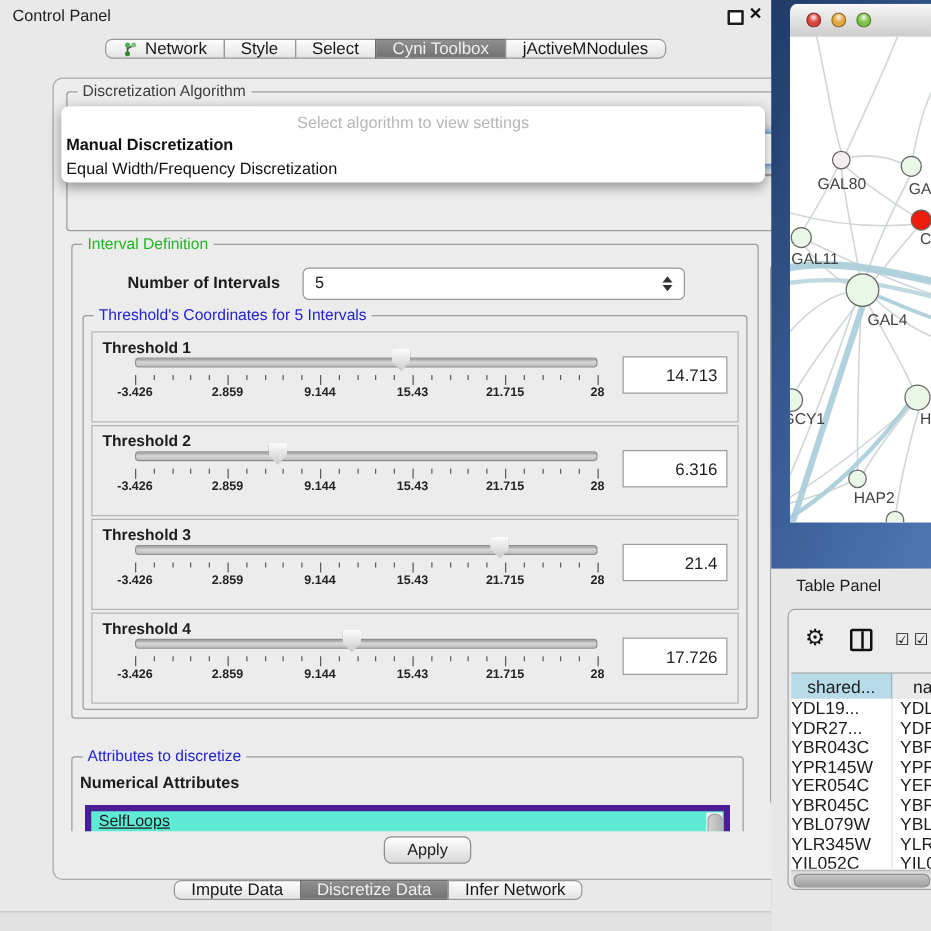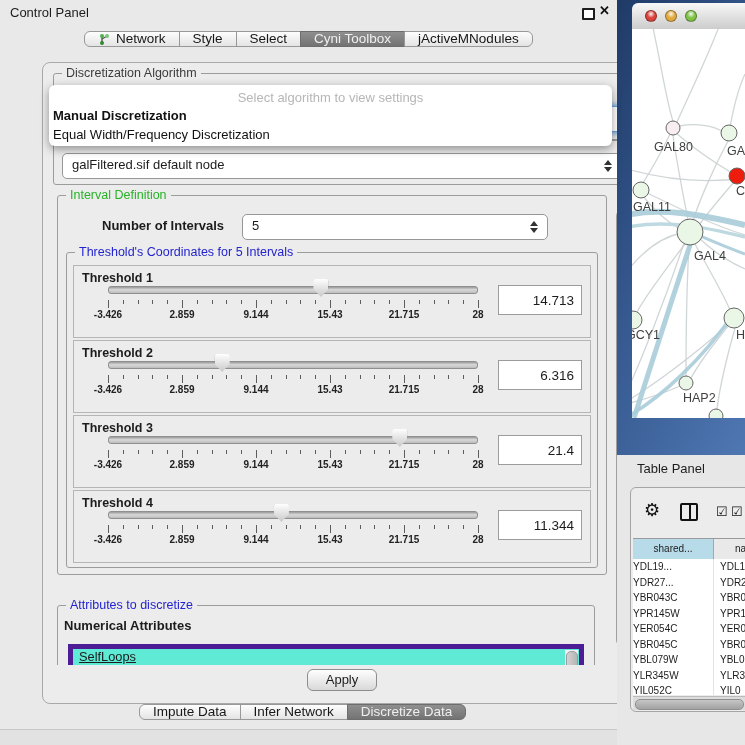--- a/index.html
+++ b/index.html
@@ -79,21 +79,21 @@
   #net-canvas{position:absolute;left:0;top:26px;width:113px;height:389px;background:#fff;overflow:hidden;}
   #net-canvas svg{display:block;}
   #right-bottom{position:absolute;left:617px;top:455px;width:128px;height:290px;background:#e7e7e7;}
   #tp-title{position:absolute;left:20px;top:6px;font-size:13px;color:#1d1d1d;}
   #tp-box{position:absolute;left:13px;top:32px;width:115px;height:223px;background:#ececec;border:1px solid #a5a5a5;border-radius:6px 0 0 6px;overflow:hidden;}
   .tp-toolbar{position:absolute;left:0;top:0;width:100%;height:46px;}
   #gear{position:absolute;left:13px;top:11px;font-size:18px;color:#141414;}
   #colicon{position:absolute;left:49px;top:15px;width:14px;height:14px;border:2px solid #111;border-radius:2px;}
   #colicon i{position:absolute;left:50%;top:0;width:2px;height:100%;background:#111;}
   .cb{position:absolute;top:16px;font-size:13px;color:#111;}
-  #tp-table{position:absolute;left:2px;top:50px;right:0;bottom:0;font-size:10px;}
+  #tp-table{position:absolute;left:2px;top:50px;right:0;bottom:0;font-size:14px;}
   .tp-head{display:flex;height:20px;line-height:20px;border-top:1px solid #9a9a9a;border-bottom:1px solid #9a9a9a;}
   .tp-head .c1{width:80px;background:#b7dbe9;border-right:1px solid #93aeb9;text-align:center;}
   .tp-head .c2{flex:1;background:#e9e9e9;text-align:right;}
   #tp-rows{position:absolute;left:0;top:21px;right:0;height:136px;background:#fff;overflow:hidden;}
   .tp-row{display:flex;height:15.5px;line-height:15.5px;}
   .tp-row .c1{width:80px;border-right:1px solid #e3e3e3;}
   .tp-row .c2{flex:1;padding-left:6px;white-space:nowrap;overflow:hidden;}
   #hscroll{position:absolute;left:0;right:0;top:158px;height:13px;background:#dcdcdc;border-top:1px solid #bbb;}
   #hscroll .thumb{position:absolute;left:2px;right:2px;top:2px;height:9px;border-radius:5px;background:linear-gradient(#c6c6c6,#a2a2a2);border:1px solid #8f8f8f;}
 </style>
@@ -145,27 +145,20 @@
       </div>
 
       <div id="algo-popup">
         <div class="hint">Select algorithm to view settings</div>
         <div class="item sel">Manual Discretization</div>
         <div class="item">Equal Width/Frequency Discretization</div>
       </div>
 
       <div class="group" style="left:10px;top:76px;right:10px;height:44px;">
         <span class="group-title gt-gray">Table Data</span>
-        <div class="combo" style="left:8px;top:13px;right:8px;height:24px;">
-          <span class="cv">galFiltered.sif default node</span>
-          <span class="spinner">
-              <i class="up"></i>
-              <i class="dn"></i>
-            </span>
-        </div>
       </div>
 
       <div id="viewport">
 
         <div class="group" style="left:6px;top:8px;width:548px;height:378px;">
           <span class="group-title gt-green">Interval Definition</span>
 
           <span style="position:absolute;left:44px;top:22px;font-size:13px;font-weight:bold;">Number of Intervals</span>
           <div class="combo" style="left:184px;top:18px;width:304px;height:24px;">
             <span class="cv">5</span>
@@ -345,21 +338,21 @@
                     <div class="ticklabels">
                       <span style="left: 0%;">-3.426</span>
                       <span style="left: 20%;">2.859</span>
                       <span style="left: 40%;">9.144</span>
                       <span style="left: 60%;">15.43</span>
                       <span style="left: 80%;">21.715</span>
                       <span style="left: 100%;">28</span>
                     </div>
                     <div class="thumb-sl" style="left: calc(47% - 8px);"></div>
                   </div>
-                  <div class="th-value">11.344</div>
+                  <div class="th-value">17.726</div>
                 </div>
               </div>
           </div>
         </div>
 
         <div class="group" style="left:6px;top:418px;width:536px;height:92px;">
           <span class="group-title gt-blue">Attributes to discretize</span>
           <span style="position:absolute;left:6px;top:12px;font-size:13px;font-weight:bold;">Numerical Attributes</span>
           <div id="attr-list">
             <div id="attr-items">
@@ -377,25 +370,25 @@
           <div class="thumb"></div>
         </div>
 
       <div id="apply">Apply</div>
     </div>
 
     <div id="bottom-tabs" class="tabbar">
         <div class="tab">
           <span>Impute Data</span>
         </div>
+        <div class="tab sel">
+          <span>Discretize Data</span>
+        </div>
         <div class="tab">
           <span>Infer Network</span>
-        </div>
-        <div class="tab sel">
-          <span>Discretize Data</span>
         </div>
       </div>
     <div id="bottom-strip"></div>
   </div>
 
   <div id="right-top">
     <div id="net-window">
       <div id="net-titlebar">
         <span class="tl" id="tl-red" style="left: 13px; background: radial-gradient(circle at 50% 30%, rgba(255, 255, 255, 0.69) 0%, rgb(217, 67, 60) 45%, rgb(217, 67, 60) 100%);"></span>
         <span class="tl" id="tl-yellow" style="left: 33px; background: radial-gradient(circle at 50% 30%, rgba(255, 255, 255, 0.69) 0%, rgb(226, 169, 61) 45%, rgb(226, 169, 61) 100%);"></span>

